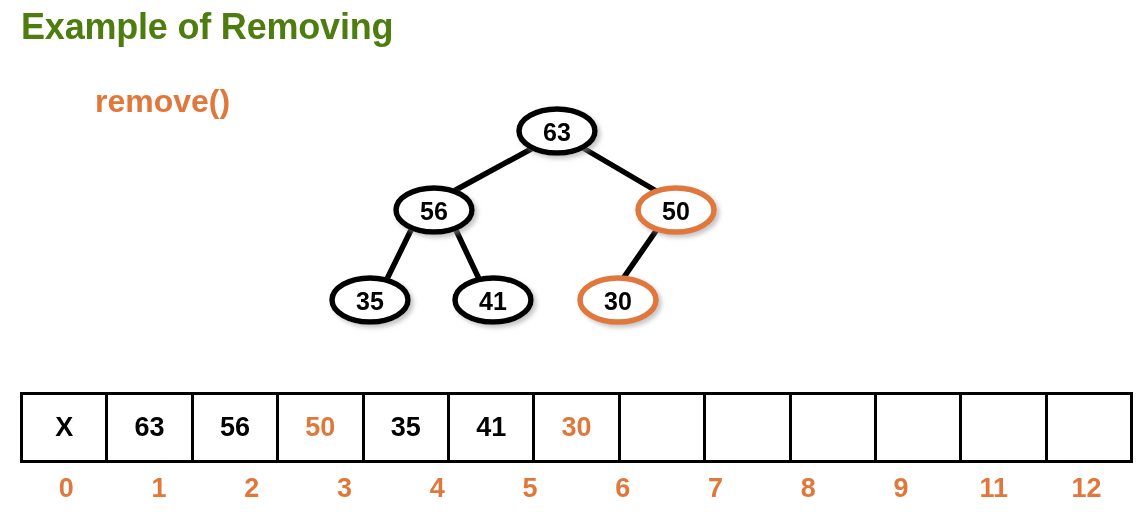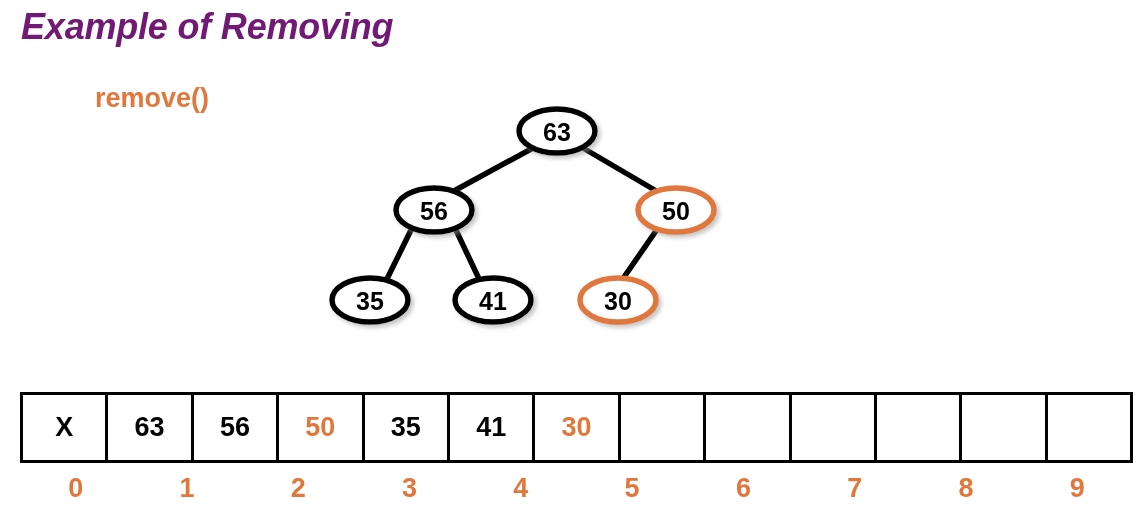--- a/index.html
+++ b/index.html
@@ -15,31 +15,30 @@
     font-family: "Liberation Sans", sans-serif;
     background: #ffffff;
   }
 
   #slide-title {
     position: absolute;
     left: 21px;
     top: 6px;
     font-size: 36px;
     font-weight: bold;
-    color: #701a75;
+    color: #4d7c0f;
     letter-spacing: -0.2px;
     white-space: nowrap;
-    font-style: italic;
   }
 
   #operation-label {
     position: absolute;
     left: 95px;
     top: 83px;
-    font-size: 27px;
+    font-size: 32px;
     font-weight: bold;
     color: #e0783c;
     white-space: nowrap;
   }
 
   #tree-area {
     position: absolute;
     left: 0;
     top: 0;
     width: 1148px;
@@ -174,13 +173,15 @@
     <div class="index-label">0</div>
     <div class="index-label">1</div>
     <div class="index-label">2</div>
     <div class="index-label">3</div>
     <div class="index-label">4</div>
     <div class="index-label">5</div>
     <div class="index-label">6</div>
     <div class="index-label">7</div>
     <div class="index-label">8</div>
     <div class="index-label">9</div>
+    <div class="index-label">11</div>
+    <div class="index-label">12</div>
   </div>
 
 </body></html>

